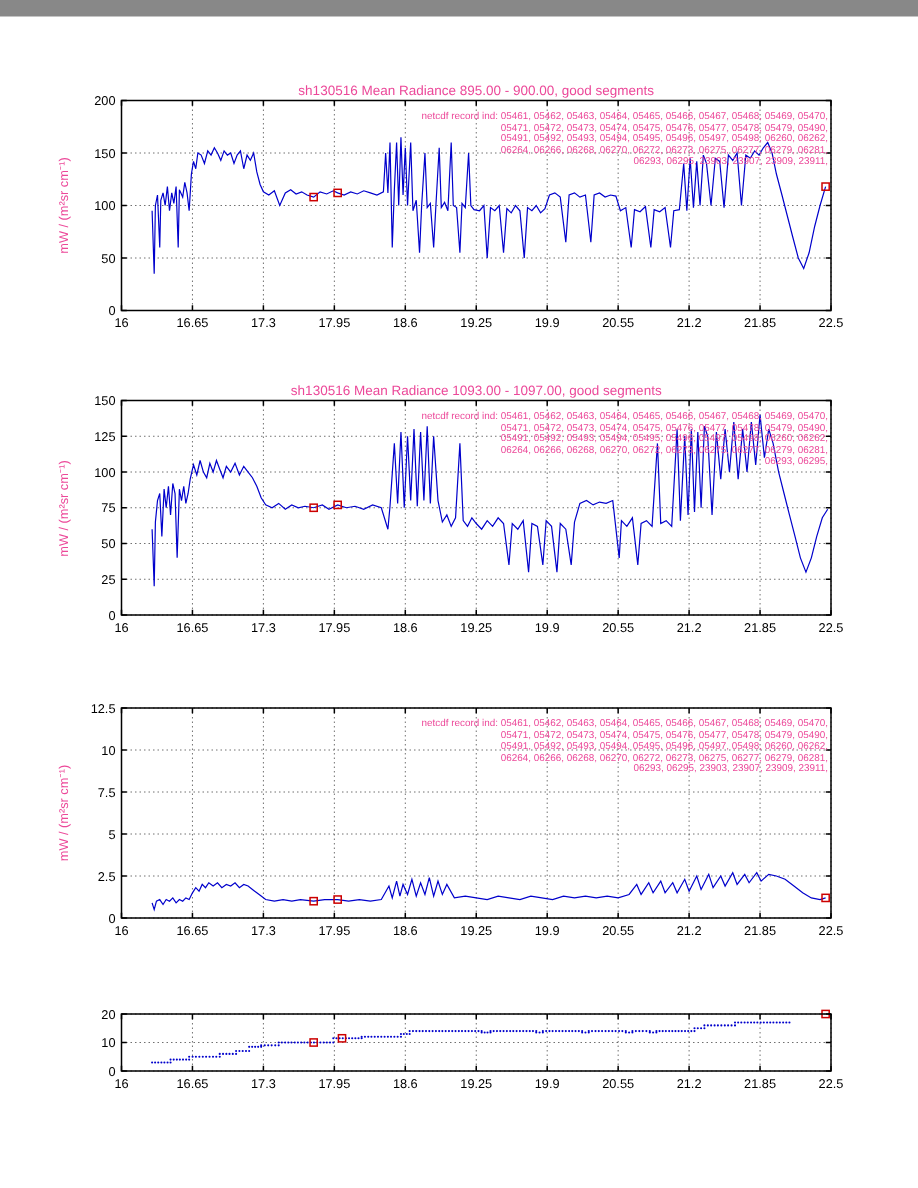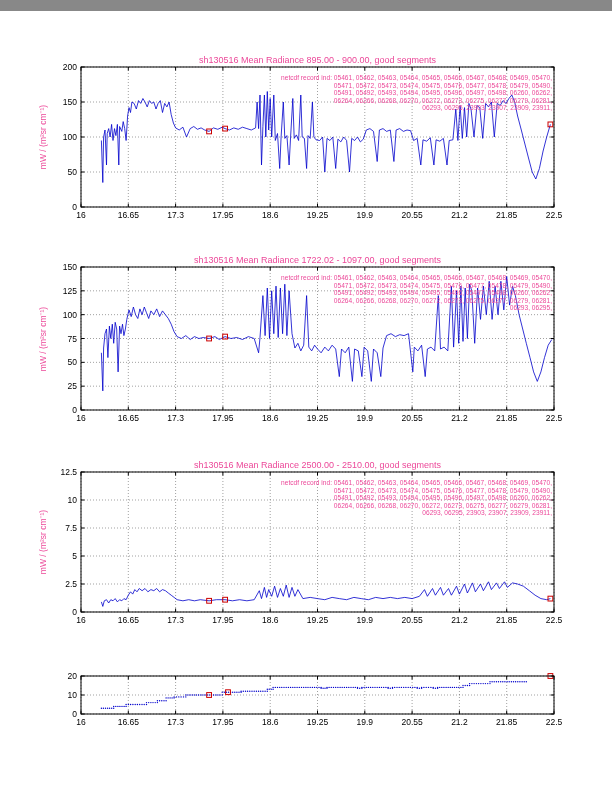--- a/index.html
+++ b/index.html
@@ -100,21 +100,21 @@
       </svg>
     <div class="annotation">
         <div>netcdf record ind: 05461, 05462, 05463, 05464, 05465, 05466, 05467, 05468, 05469, 05470,</div>
         <div>05471, 05472, 05473, 05474, 05475, 05476, 05477, 05478, 05479, 05490,</div>
         <div>05491, 05492, 05493, 05494, 05495, 05496, 05497, 05498, 06260, 06262,</div>
         <div>06264, 06266, 06268, 06270, 06272, 06273, 06275, 06277, 06279, 06281,</div>
         <div>06293, 06295, 23903, 23907, 23909, 23911,</div>
       </div>
   </div>
 
-  <div class="title" style="top:244px">sh130516 Mean Radiance 1722.02 - 1097.00, good segments</div>
+  <div class="title" style="top:244px">sh130516 Mean Radiance 1093.00 - 1097.00, good segments</div>
   <div class="ylabel" style="left:42px;top:328px">mW / (m²sr cm⁻¹)</div>
   <div class="axes" id="axes-1" style="top:256px;height:143px">
     <svg width="473" height="143">
         <g stroke="#000000" stroke-width="0.5" stroke-dasharray="1 2" opacity="0.75">
           <line x1="0" y1="0" x2="0" y2="143"></line>
           <line x1="47.2999999999999" y1="0" x2="47.2999999999999" y2="143"></line>
           <line x1="94.60000000000005" y1="0" x2="94.60000000000005" y2="143"></line>
           <line x1="141.89999999999995" y1="0" x2="141.89999999999995" y2="143"></line>
           <line x1="189.2000000000001" y1="0" x2="189.2000000000001" y2="143"></line>
           <line x1="236.5" y1="0" x2="236.5" y2="143"></line>
@@ -198,21 +198,20 @@
       </svg>
     <div class="annotation">
         <div>netcdf record ind: 05461, 05462, 05463, 05464, 05465, 05466, 05467, 05468, 05469, 05470,</div>
         <div>05471, 05472, 05473, 05474, 05475, 05476, 05477, 05478, 05479, 05490,</div>
         <div>05491, 05492, 05493, 05494, 05495, 05496, 05497, 05498, 06260, 06262,</div>
         <div>06264, 06266, 06268, 06270, 06272, 06273, 06275, 06277, 06279, 06281,</div>
         <div>06293, 06295,</div>
       </div>
   </div>
 
-  <div class="title" style="top:449px">sh130516 Mean Radiance 2500.00 - 2510.00, good segments</div>
   <div class="ylabel" style="left:42px;top:531px">mW / (m²sr cm⁻¹)</div>
   <div class="axes" id="axes-2" style="top:461px;height:140px">
     <svg width="473" height="140">
         <g stroke="#000000" stroke-width="0.5" stroke-dasharray="1 2" opacity="0.75">
           <line x1="0" y1="0" x2="0" y2="140"></line>
           <line x1="47.2999999999999" y1="0" x2="47.2999999999999" y2="140"></line>
           <line x1="94.60000000000005" y1="0" x2="94.60000000000005" y2="140"></line>
           <line x1="141.89999999999995" y1="0" x2="141.89999999999995" y2="140"></line>
           <line x1="189.2000000000001" y1="0" x2="189.2000000000001" y2="140"></line>
           <line x1="236.5" y1="0" x2="236.5" y2="140"></line>

